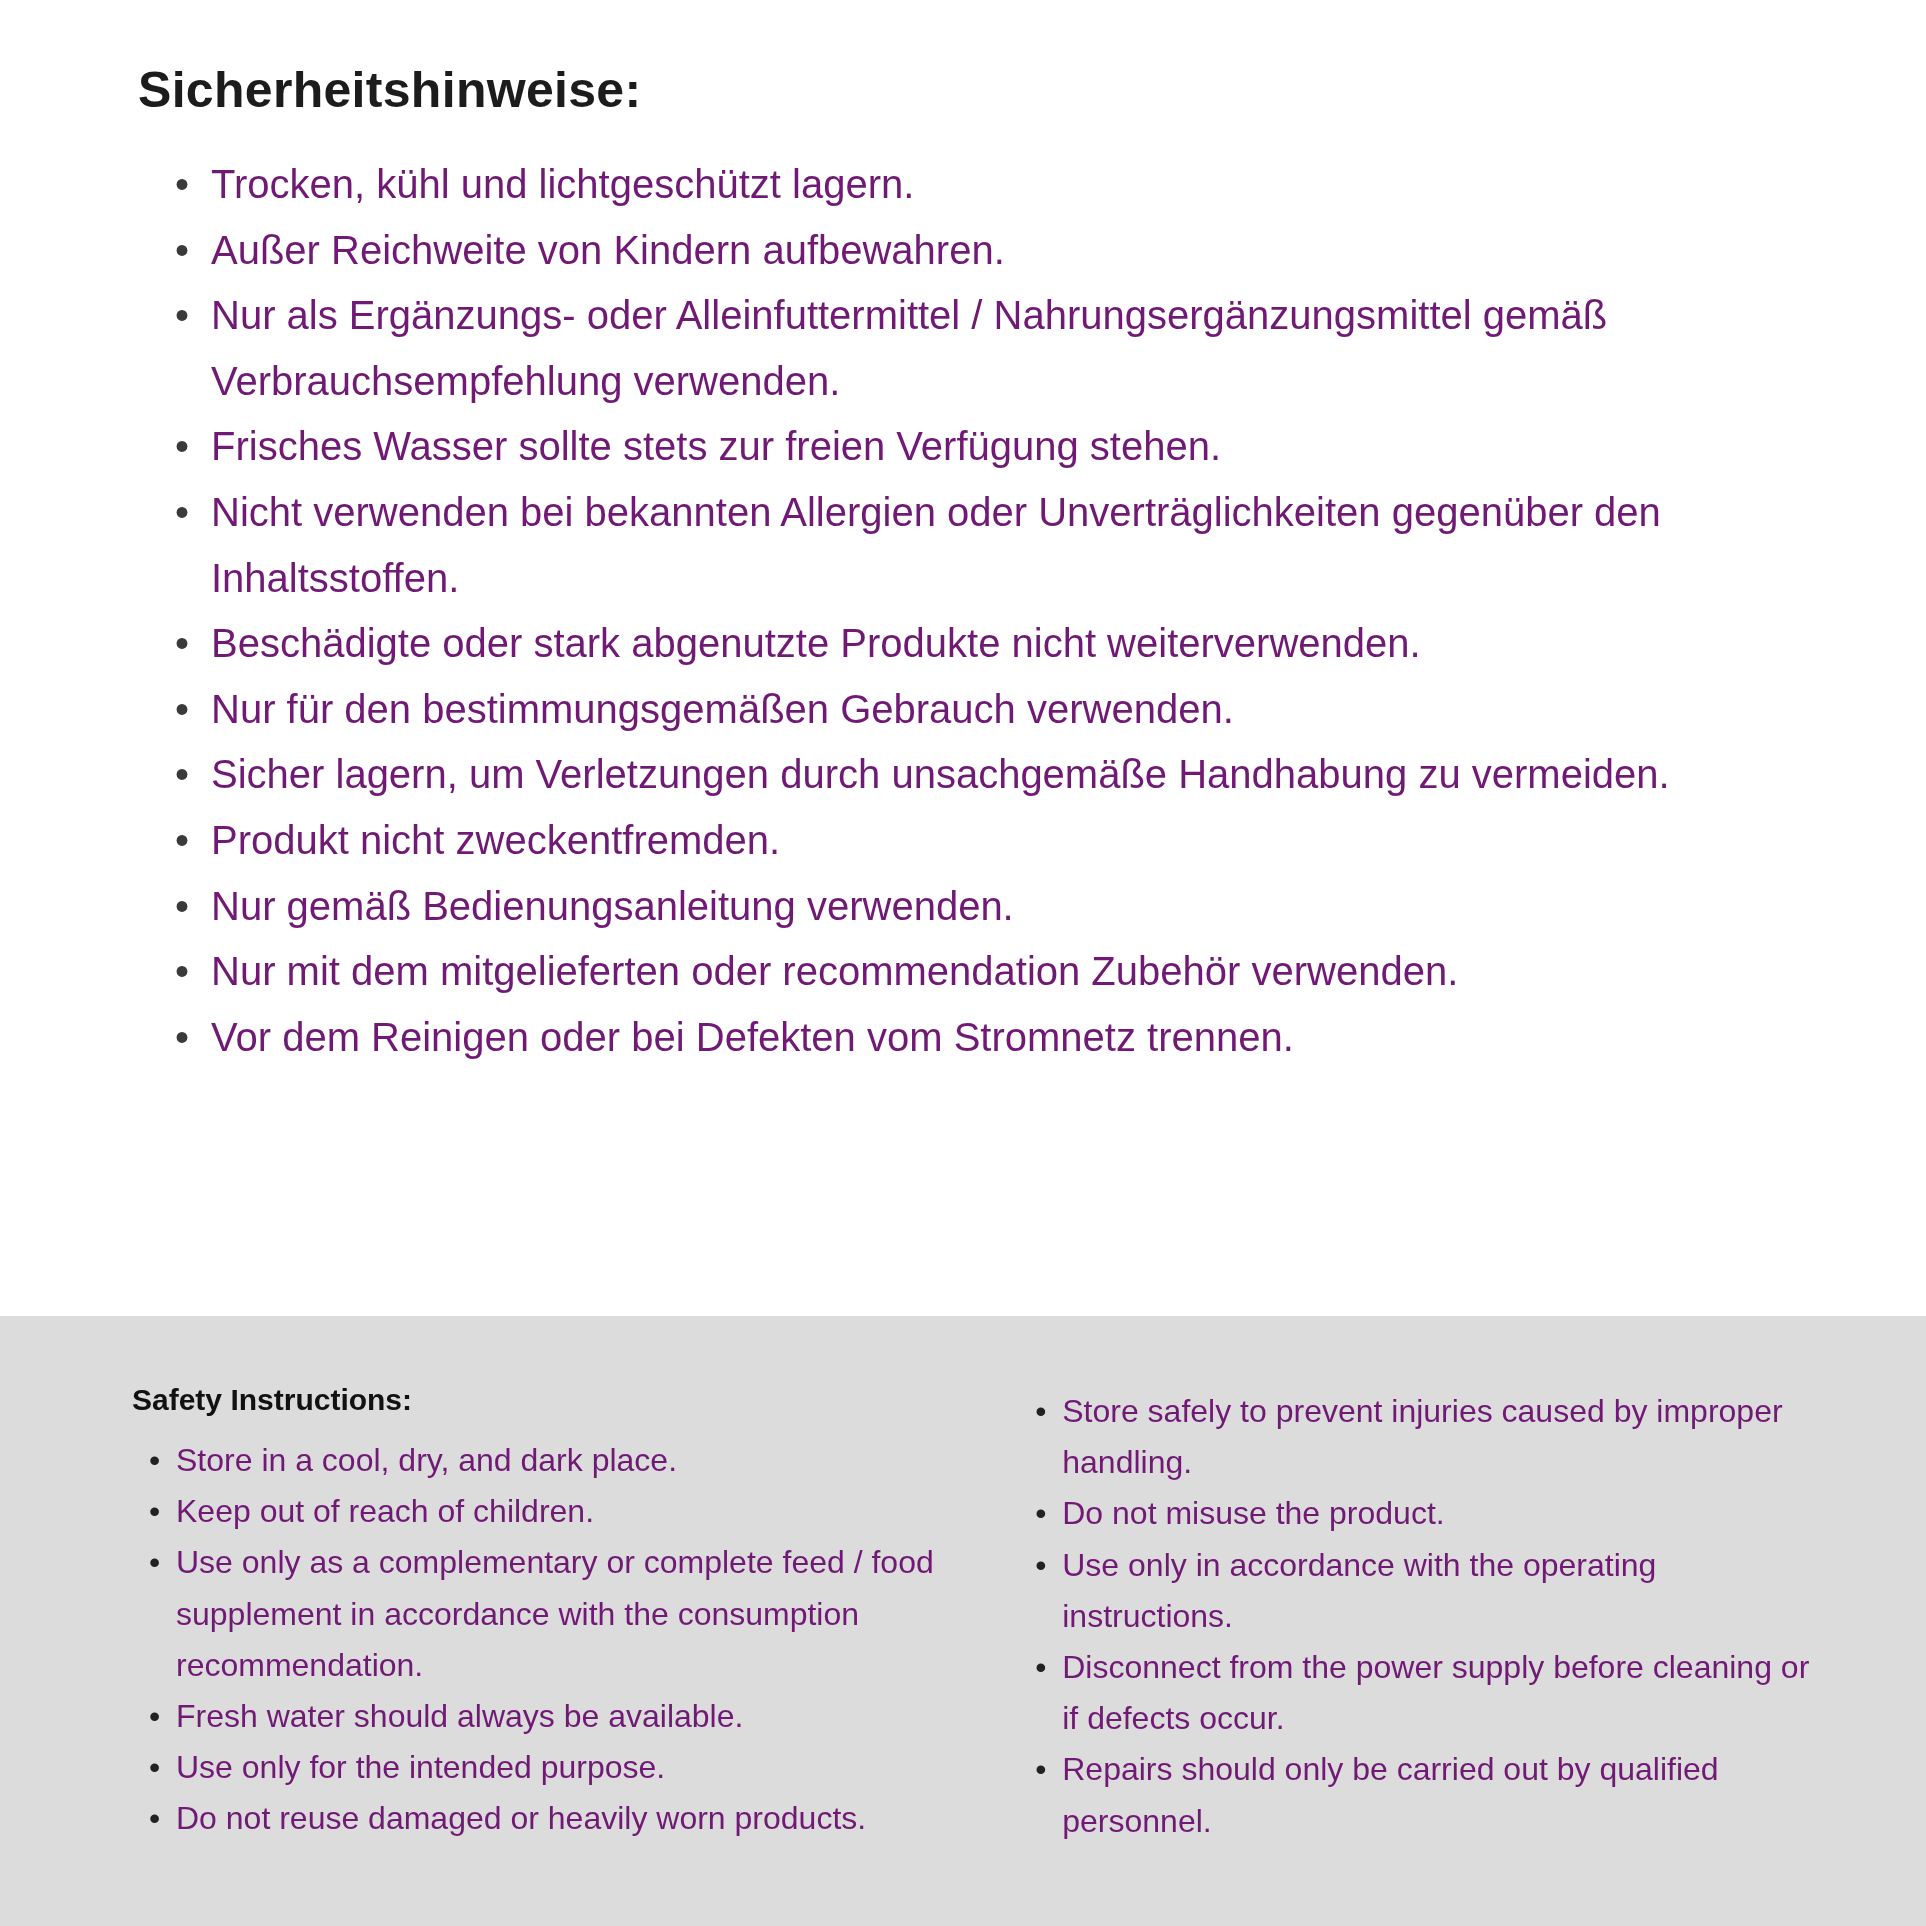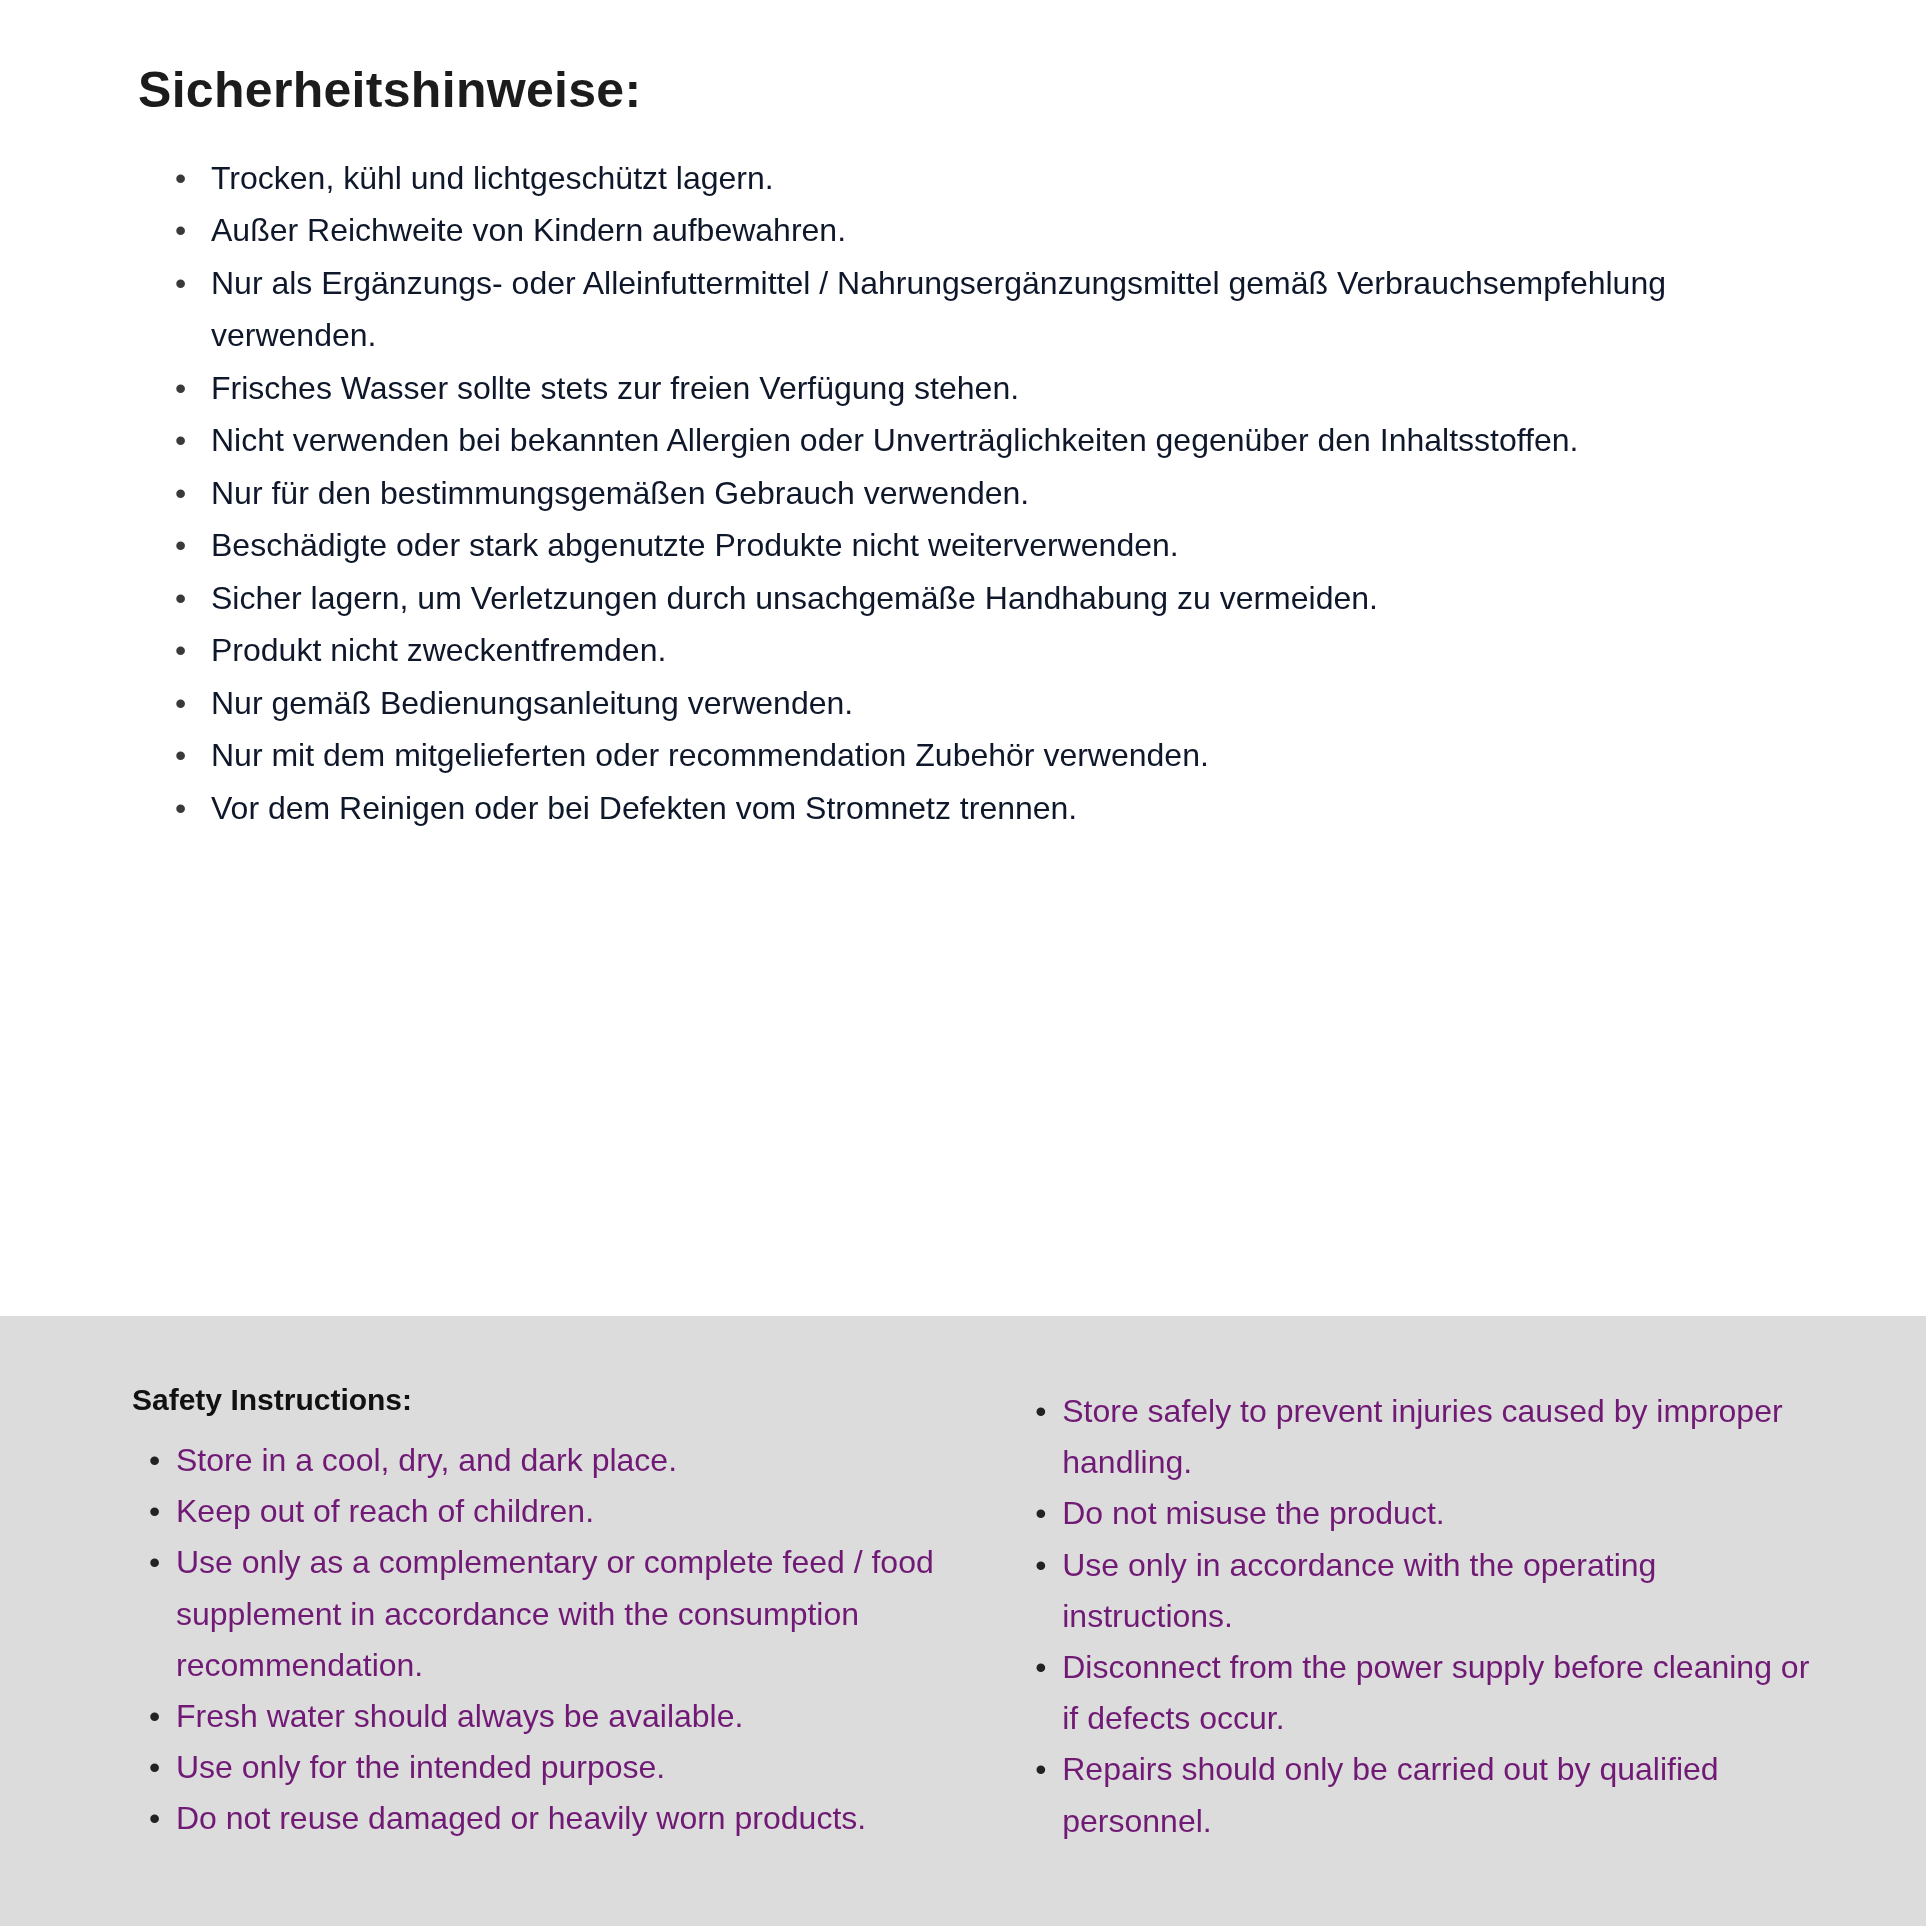--- a/index.html
+++ b/index.html
@@ -29,23 +29,23 @@
     font-weight: 700;
     color: #1c1c1c;
     margin: 0 0 33px 0;
     letter-spacing: 0.3px;
   }
   ul.german-list {
     list-style: none;
     margin: 0;
     padding: 0 0 0 37px;
     max-width: 1650px;
-    font-size: 32px;
+    font-size: 40px;
     line-height: 1.64;
-    color: #0f172a;
+    color: #701a75;
   }
   ul.german-list > li {
     position: relative;
     padding-left: 36px;
   }
   ul.german-list > li::before {
     content: "\2022";
     position: absolute;
     left: 0;
     top: 0;
@@ -101,22 +101,22 @@
 <div class="page">
 
   <section class="german-section">
     <h1 class="german-title">Sicherheitshinweise:</h1>
     <ul class="german-list">
       <li>Trocken, kühl und lichtgeschützt lagern.</li>
       <li>Außer Reichweite von Kindern aufbewahren.</li>
       <li>Nur als Ergänzungs- oder Alleinfuttermittel / Nahrungsergänzungsmittel gemäß Verbrauchsempfehlung verwenden.</li>
       <li>Frisches Wasser sollte stets zur freien Verfügung stehen.</li>
       <li>Nicht verwenden bei bekannten Allergien oder Unverträglichkeiten gegenüber den Inhaltsstoffen.</li>
+      <li>Beschädigte oder stark abgenutzte Produkte nicht weiterverwenden.</li>
       <li>Nur für den bestimmungsgemäßen Gebrauch verwenden.</li>
-      <li>Beschädigte oder stark abgenutzte Produkte nicht weiterverwenden.</li>
       <li>Sicher lagern, um Verletzungen durch unsachgemäße Handhabung zu vermeiden.</li>
       <li>Produkt nicht zweckentfremden.</li>
       <li>Nur gemäß Bedienungsanleitung verwenden.</li>
       <li>Nur mit dem mitgelieferten oder recommendation Zubehör verwenden.</li>
       <li>Vor dem Reinigen oder bei Defekten vom Stromnetz trennen.</li>
     </ul>
   </section>
 
   <section class="english-section">
     <div class="english-col english-col-left">

